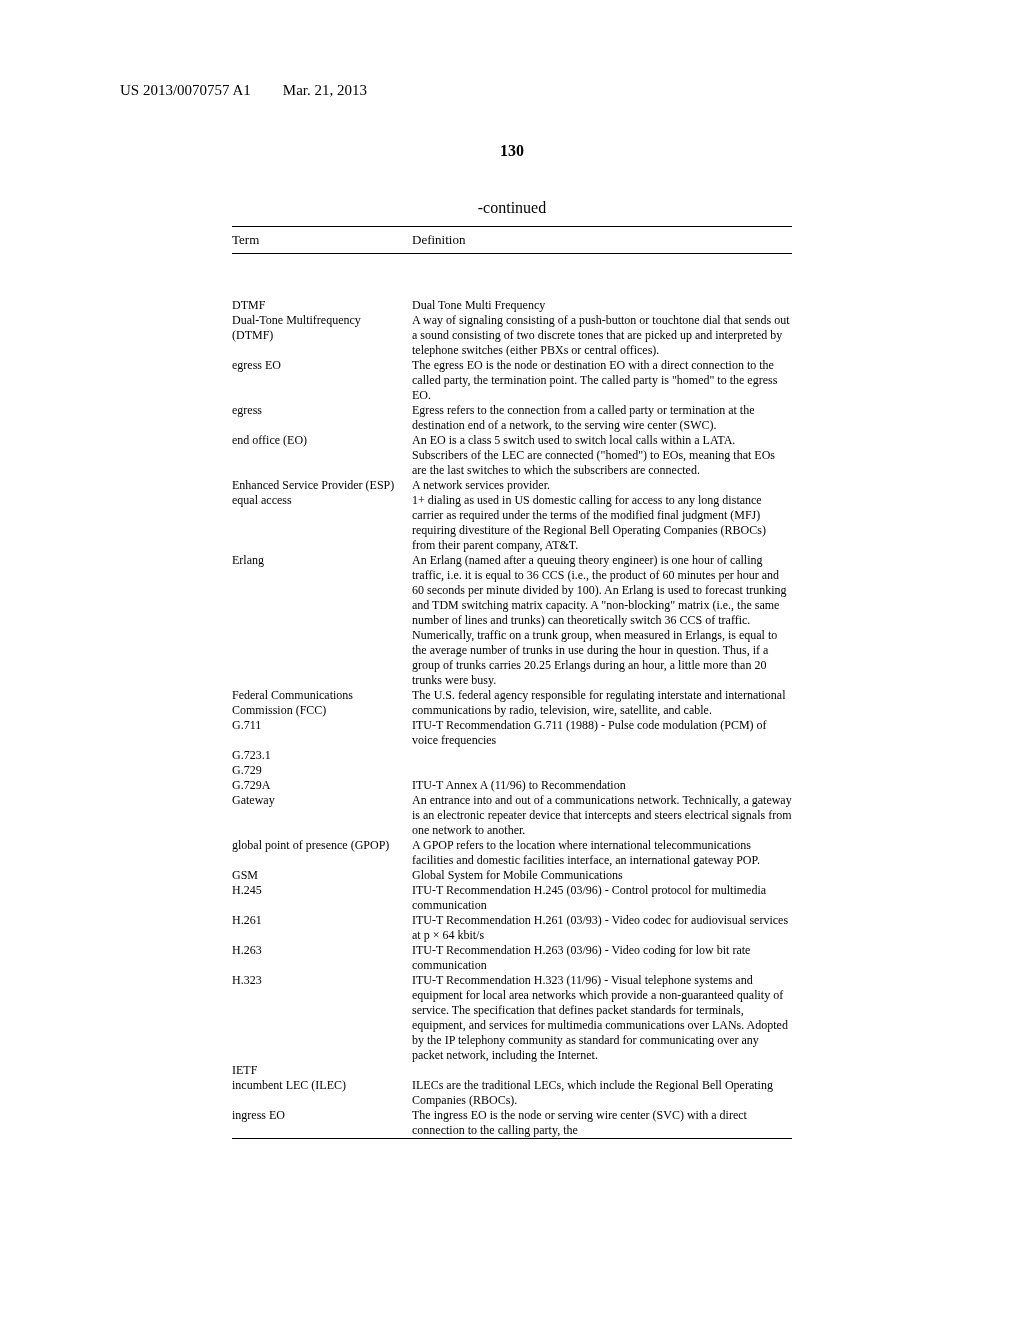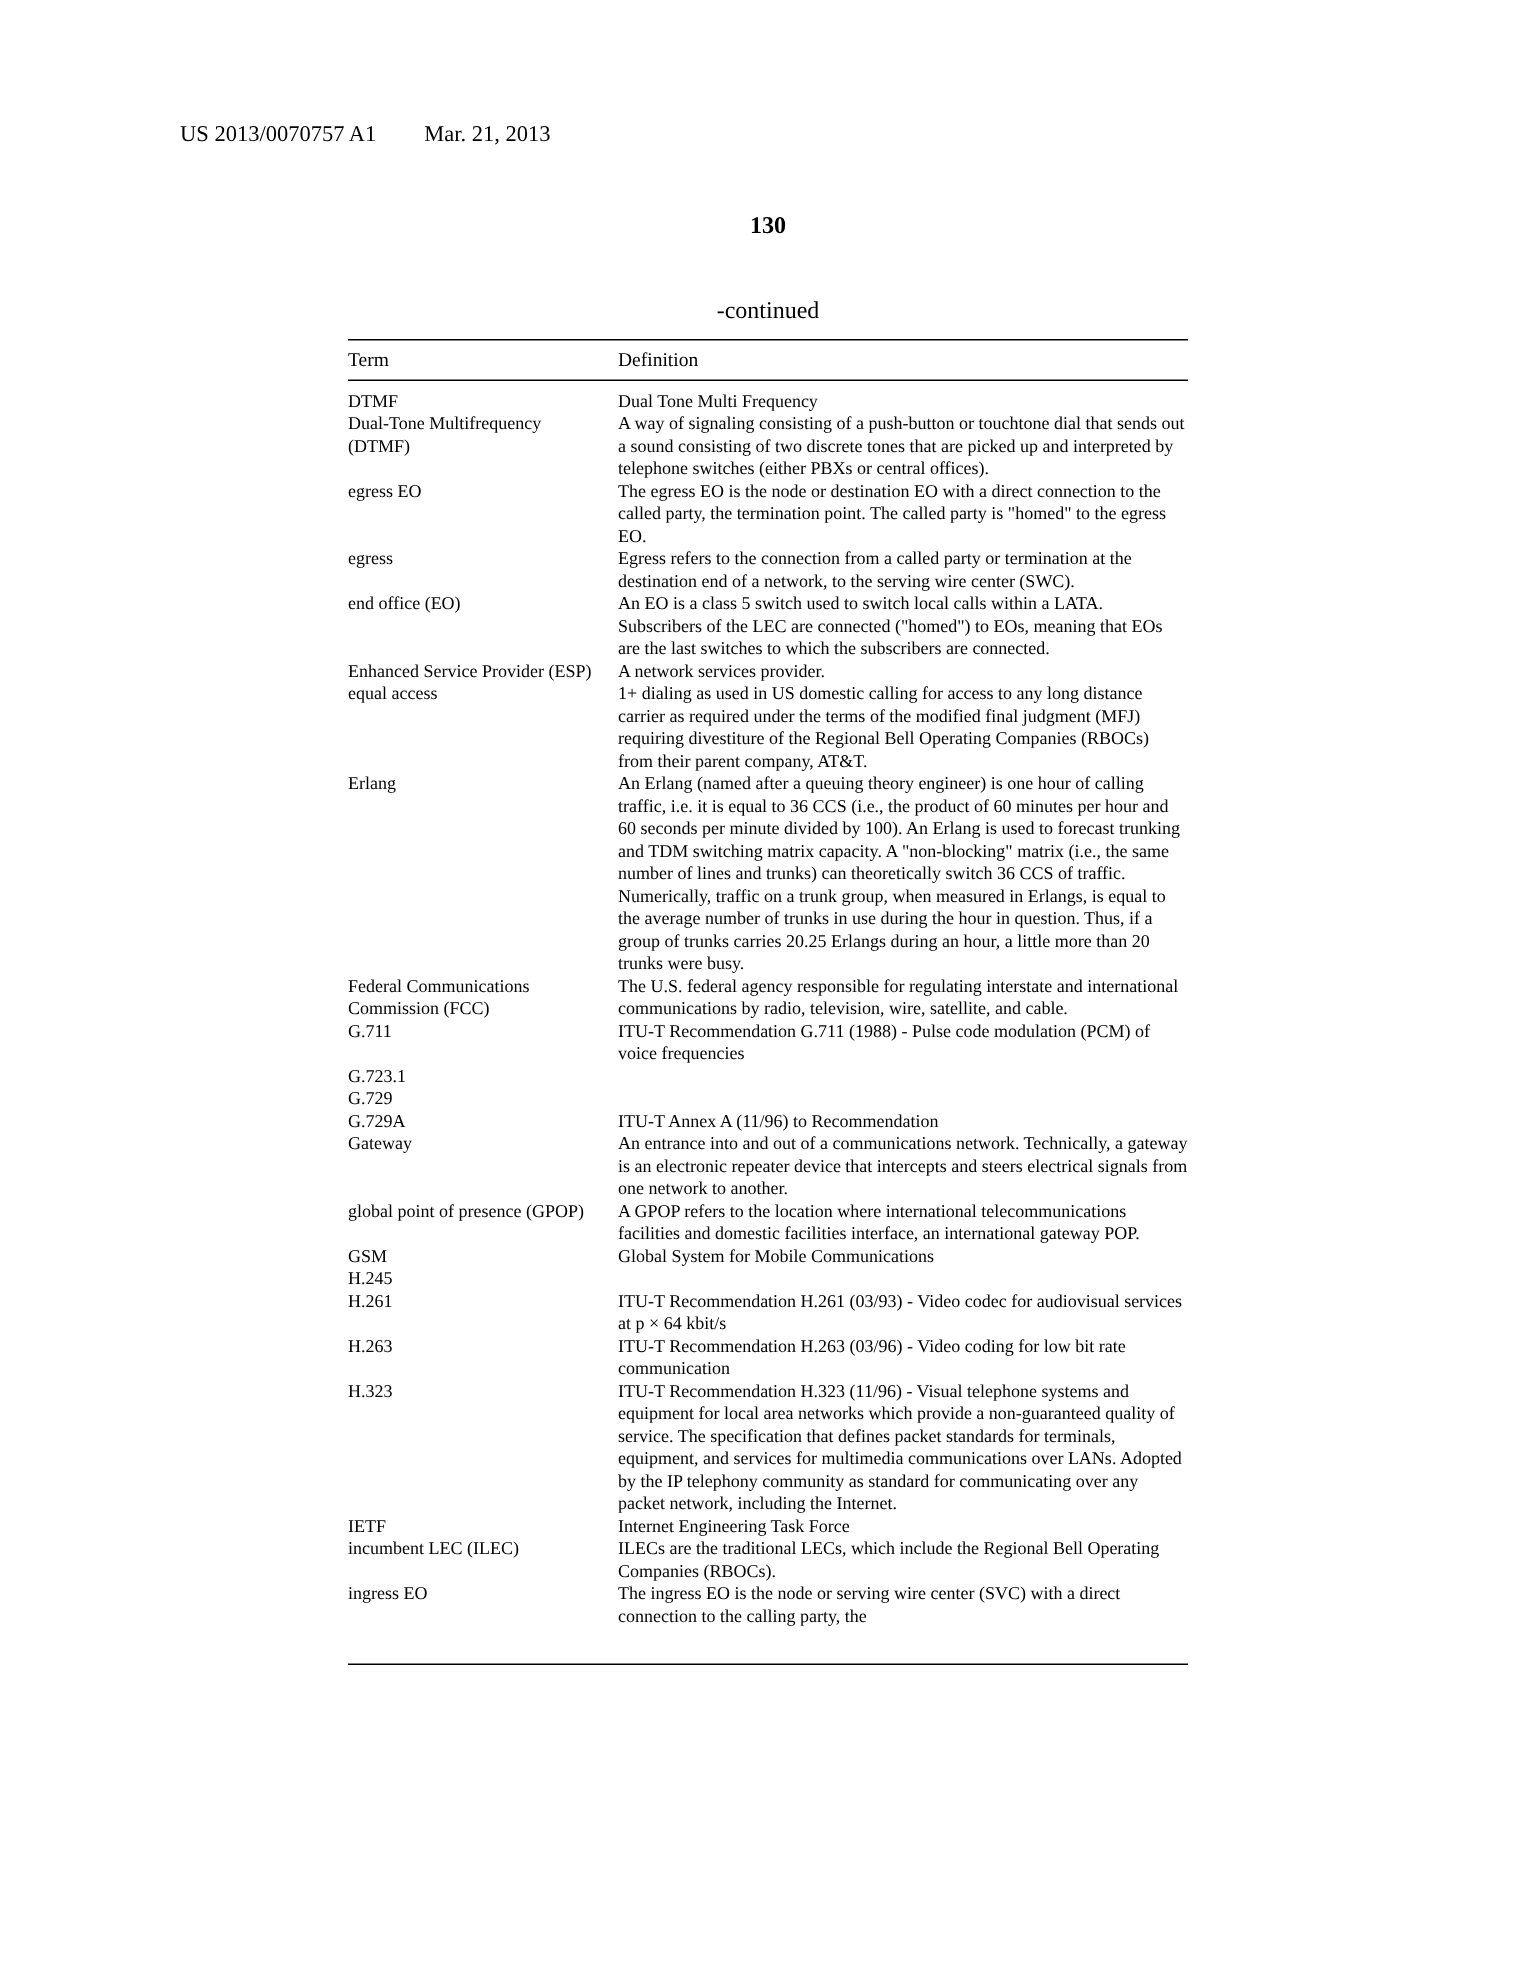--- a/index.html
+++ b/index.html
@@ -57,23 +57,24 @@
   .col-term {
     width: 170px;
     flex-shrink: 0;
     padding-right: 10px;
   }
   .col-def {
     flex: 1;
   }
   .entries {
     border-bottom: 1px solid #000;
-    padding: 6px 0 24px 0;
+    padding: 6px 0 0 0;
     font-size: 12px;
     line-height: 1.25;
+    margin-top: 38px;
   }
   .entry {
     display: flex;
     margin-bottom: 0px;
   }
   .entry .col-term {
     font-size: 12px;
   }
   .entry .col-def {
     font-size: 12px;
@@ -155,36 +156,36 @@
         <div class="entry">
           <div class="col-term">global point of presence (GPOP)</div>
           <div class="col-def">A GPOP refers to the location where international telecommunications facilities and domestic facilities interface, an international gateway POP.</div>
         </div>
         <div class="entry">
           <div class="col-term">GSM</div>
           <div class="col-def">Global System for Mobile Communications</div>
         </div>
         <div class="entry">
           <div class="col-term">H.245</div>
+          <div class="col-def">ITU-T Recommendation H.245 (03/96) - Control protocol for multimedia communication</div>
         </div>
         <div class="entry">
           <div class="col-term">H.261</div>
           <div class="col-def">ITU-T Recommendation H.261 (03/93) - Video codec for audiovisual services at p × 64 kbit/s</div>
         </div>
         <div class="entry">
           <div class="col-term">H.263</div>
           <div class="col-def">ITU-T Recommendation H.263 (03/96) - Video coding for low bit rate communication</div>
         </div>
         <div class="entry">
           <div class="col-term">H.323</div>
           <div class="col-def">ITU-T Recommendation H.323 (11/96) - Visual telephone systems and equipment for local area networks which provide a non-guaranteed quality of service. The specification that defines packet standards for terminals, equipment, and services for multimedia communications over LANs. Adopted by the IP telephony community as standard for communicating over any packet network, including the Internet.</div>
         </div>
         <div class="entry">
           <div class="col-term">IETF</div>
-          <div class="col-def">Internet Engineering Task Force</div>
         </div>
         <div class="entry">
           <div class="col-term">incumbent LEC (ILEC)</div>
           <div class="col-def">ILECs are the traditional LECs, which include the Regional Bell Operating Companies (RBOCs).</div>
         </div>
         <div class="entry">
           <div class="col-term">ingress EO</div>
           <div class="col-def">The ingress EO is the node or serving wire center (SVC) with a direct connection to the calling party, the</div>
         </div>
       </div>

